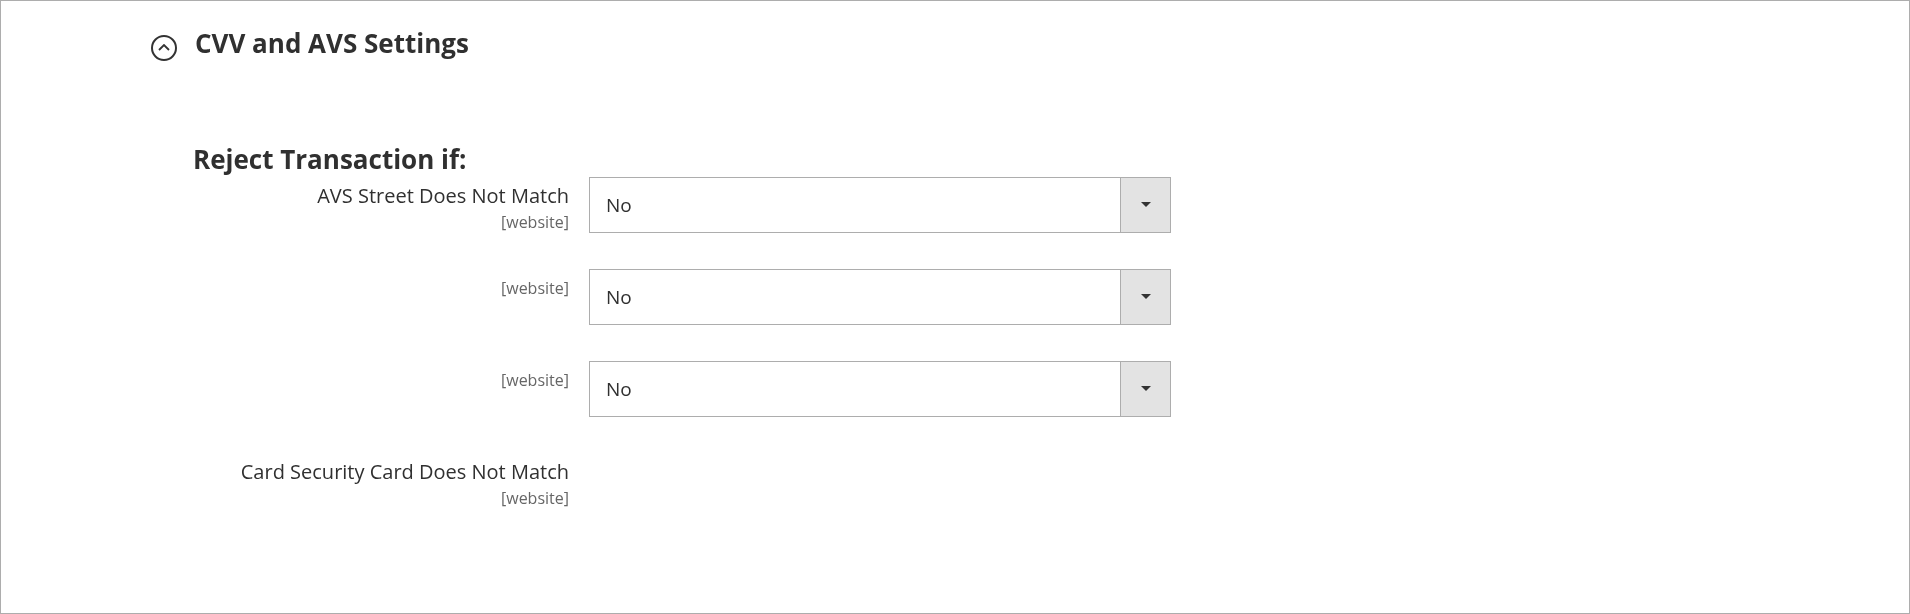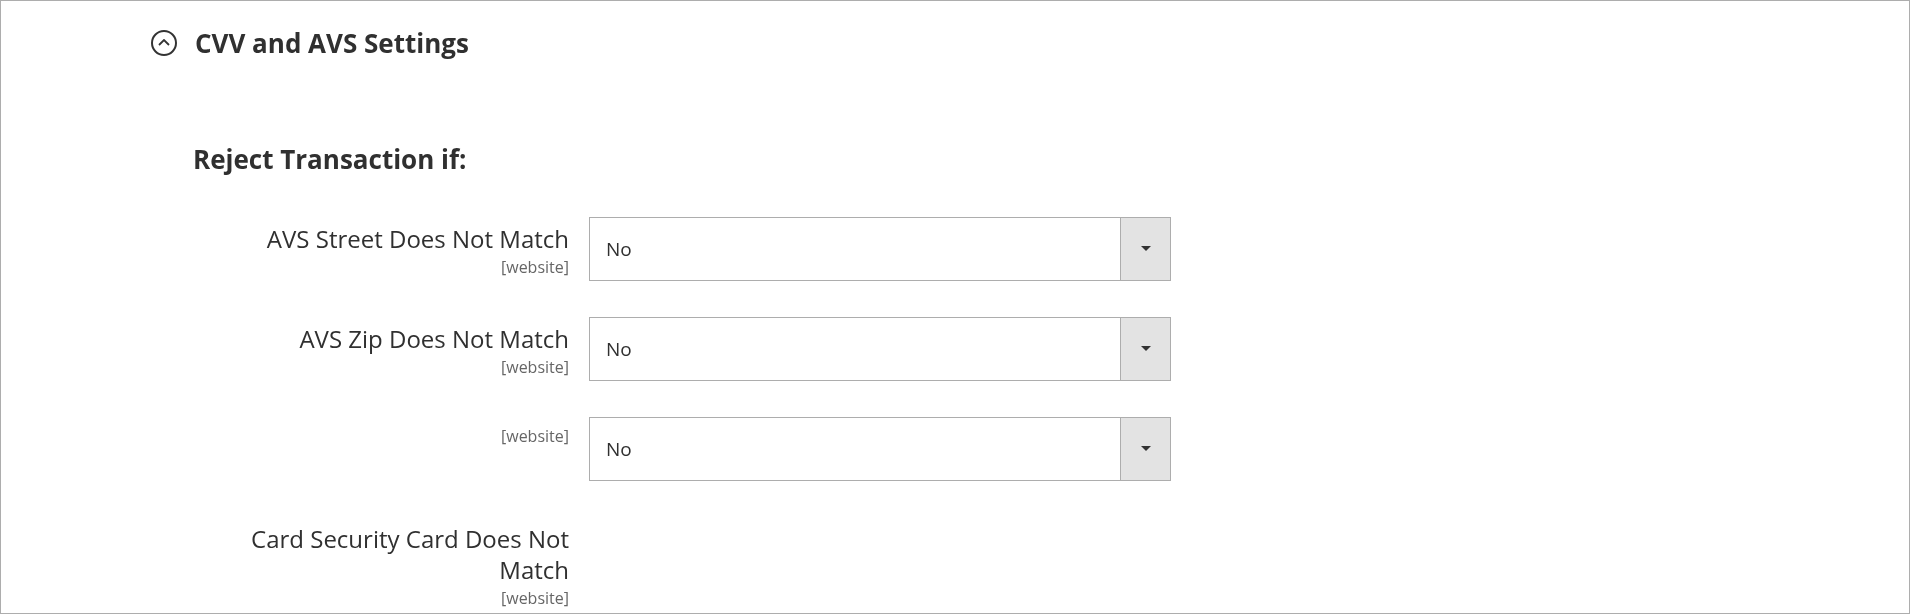--- a/index.html
+++ b/index.html
@@ -10,21 +10,21 @@
     body {
       font-family: 'Open Sans', -apple-system, BlinkMacSystemFont, 'Segoe UI', Helvetica, Arial, sans-serif;
       background: #fff;
       border: 1px solid #adadad;
       width: 1910px;
       height: 614px;
       overflow: hidden;
     }
     .section-header {
       display: flex;
-      align-items: center;
+      align-items: flex-end;
       padding: 24px 0 0 150px;
       gap: 18px;
     }
     .collapse-icon {
       width: 26px;
       height: 26px;
       border: 2px solid #333;
       border-radius: 50%;
       display: flex;
       align-items: center;
@@ -38,54 +38,53 @@
     .section-title {
       font-size: 26px;
       font-weight: 700;
       color: #303030;
     }
     .subsection-title {
       font-size: 26px;
       font-weight: 700;
       color: #303030;
       padding: 80px 0 0 192px;
-      margin-bottom: 40px;
     }
     .form-rows {
       padding: 0 0 0 192px;
     }
     .form-row {
       display: flex;
       align-items: flex-start;
       margin-bottom: 36px;
     }
     .label-col {
       width: 396px;
       text-align: right;
       padding-right: 20px;
       padding-top: 6px;
     }
     .field-label {
-      font-size: 24px;
+      font-size: 20px;
       color: #303030;
       line-height: 1.3;
     }
     .field-scope {
       font-size: 16px;
       color: #666;
       display: block;
       margin-top: 2px;
     }
     .input-col {
       flex: 0 0 auto;
     }
     .select-wrap {
       position: relative;
       width: 582px;
-      height: 64px;
+      height: 56px;
       border: 1px solid #adadad;
       background: #fff;
       display: flex;
       align-items: stretch;
     }
     .select-value {
       flex: 1 1 auto;
       padding: 0 16px;
       font-size: 19px;
       color: #303030;
@@ -134,21 +133,20 @@
           <svg viewBox="0 0 12 8">
               <path d="M1 1 L6 6 L11 1 Z" fill="#333"></path>
             </svg>
         </div>
       </div>
     </div>
   </div>
 
   <div class="form-row">
     <div class="label-col">
-      <div class="field-label">AVS Zip Does Not Match</div>
       <span class="field-scope">[website]</span>
     </div>
     <div class="input-col">
       <div class="select-wrap">
         <div class="select-value">No</div>
         <div class="select-btn">
           <svg viewBox="0 0 12 8">
               <path d="M1 1 L6 6 L11 1 Z" fill="#333"></path>
             </svg>
         </div>

